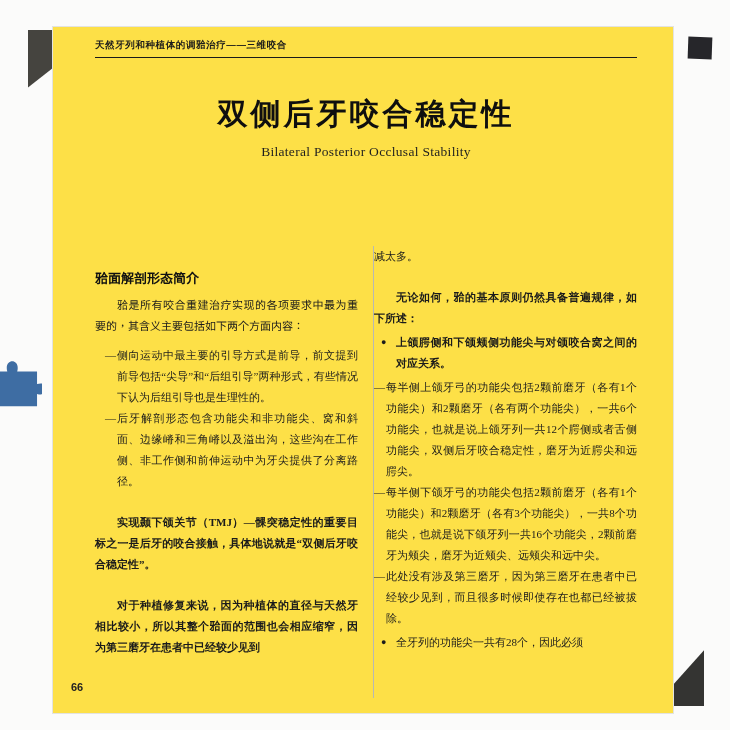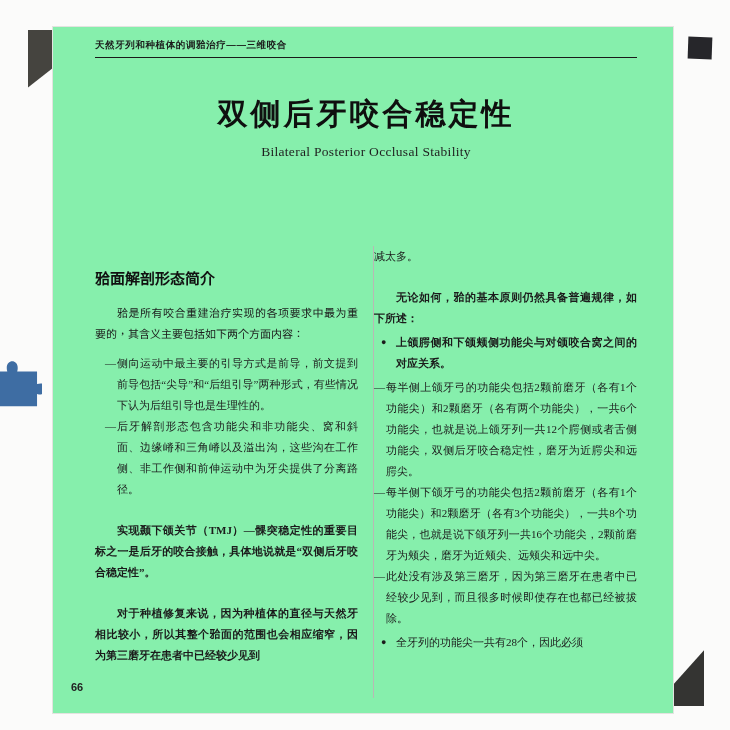--- a/index.html
+++ b/index.html
@@ -9,21 +9,21 @@
     font-family:"Liberation Sans", sans-serif;
     position:relative;
     overflow:hidden;
     color:#1c1c1c;
   }
   .canvas { position:absolute; inset:0; }
 
   
   .page {
     position:absolute; left:52px; top:26px; width:622px; height:688px;
-    background:#86efac;
+    background:#fde047;
     border:1px solid #e3e3e0;
   }
   .content { position:absolute; left:42px; right:36px; top:0; }
 
   .running-header {
     margin-top:12px;
     font-size:9.5px; font-weight:bold; letter-spacing:0.6px; color:#1a1a1a;
   }
   .header-rule { border:none; border-top:1.5px solid #1a1a1a; margin-top:5px; }
 
@@ -41,23 +41,23 @@
     flex:1 1 0;
     font-family:"Liberation Serif", serif;
     font-size:11px; line-height:21px;
     text-align:justify; color:#1b1b1b;
   }
   .col.left  { padding-right:15px; }
   .col.right { }
   .divider { width:1px; background:#b8b8b4; }
 
   .section-heading {
-    margin-top:22px; margin-bottom:14px;
+    margin-top:22px; margin-bottom:6px;
     font-family:"Liberation Sans", sans-serif;
-    font-size:15px; font-weight:bold; color:#111;
+    font-size:13px; font-weight:bold; color:#111;
   }
 
   p.indent { text-indent:2em; }
   .gap-top { margin-top:20px;font-weight:bold; }
   .gap-top-sm { margin-top:8px; }
 
   .dash-item { position:relative; padding-left:22px; }
   .dash-item .marker { position:absolute; left:10px; top:0; }
   .dash-item.tight { padding-left:12px; }
   .dash-item.tight .marker { left:0; }

